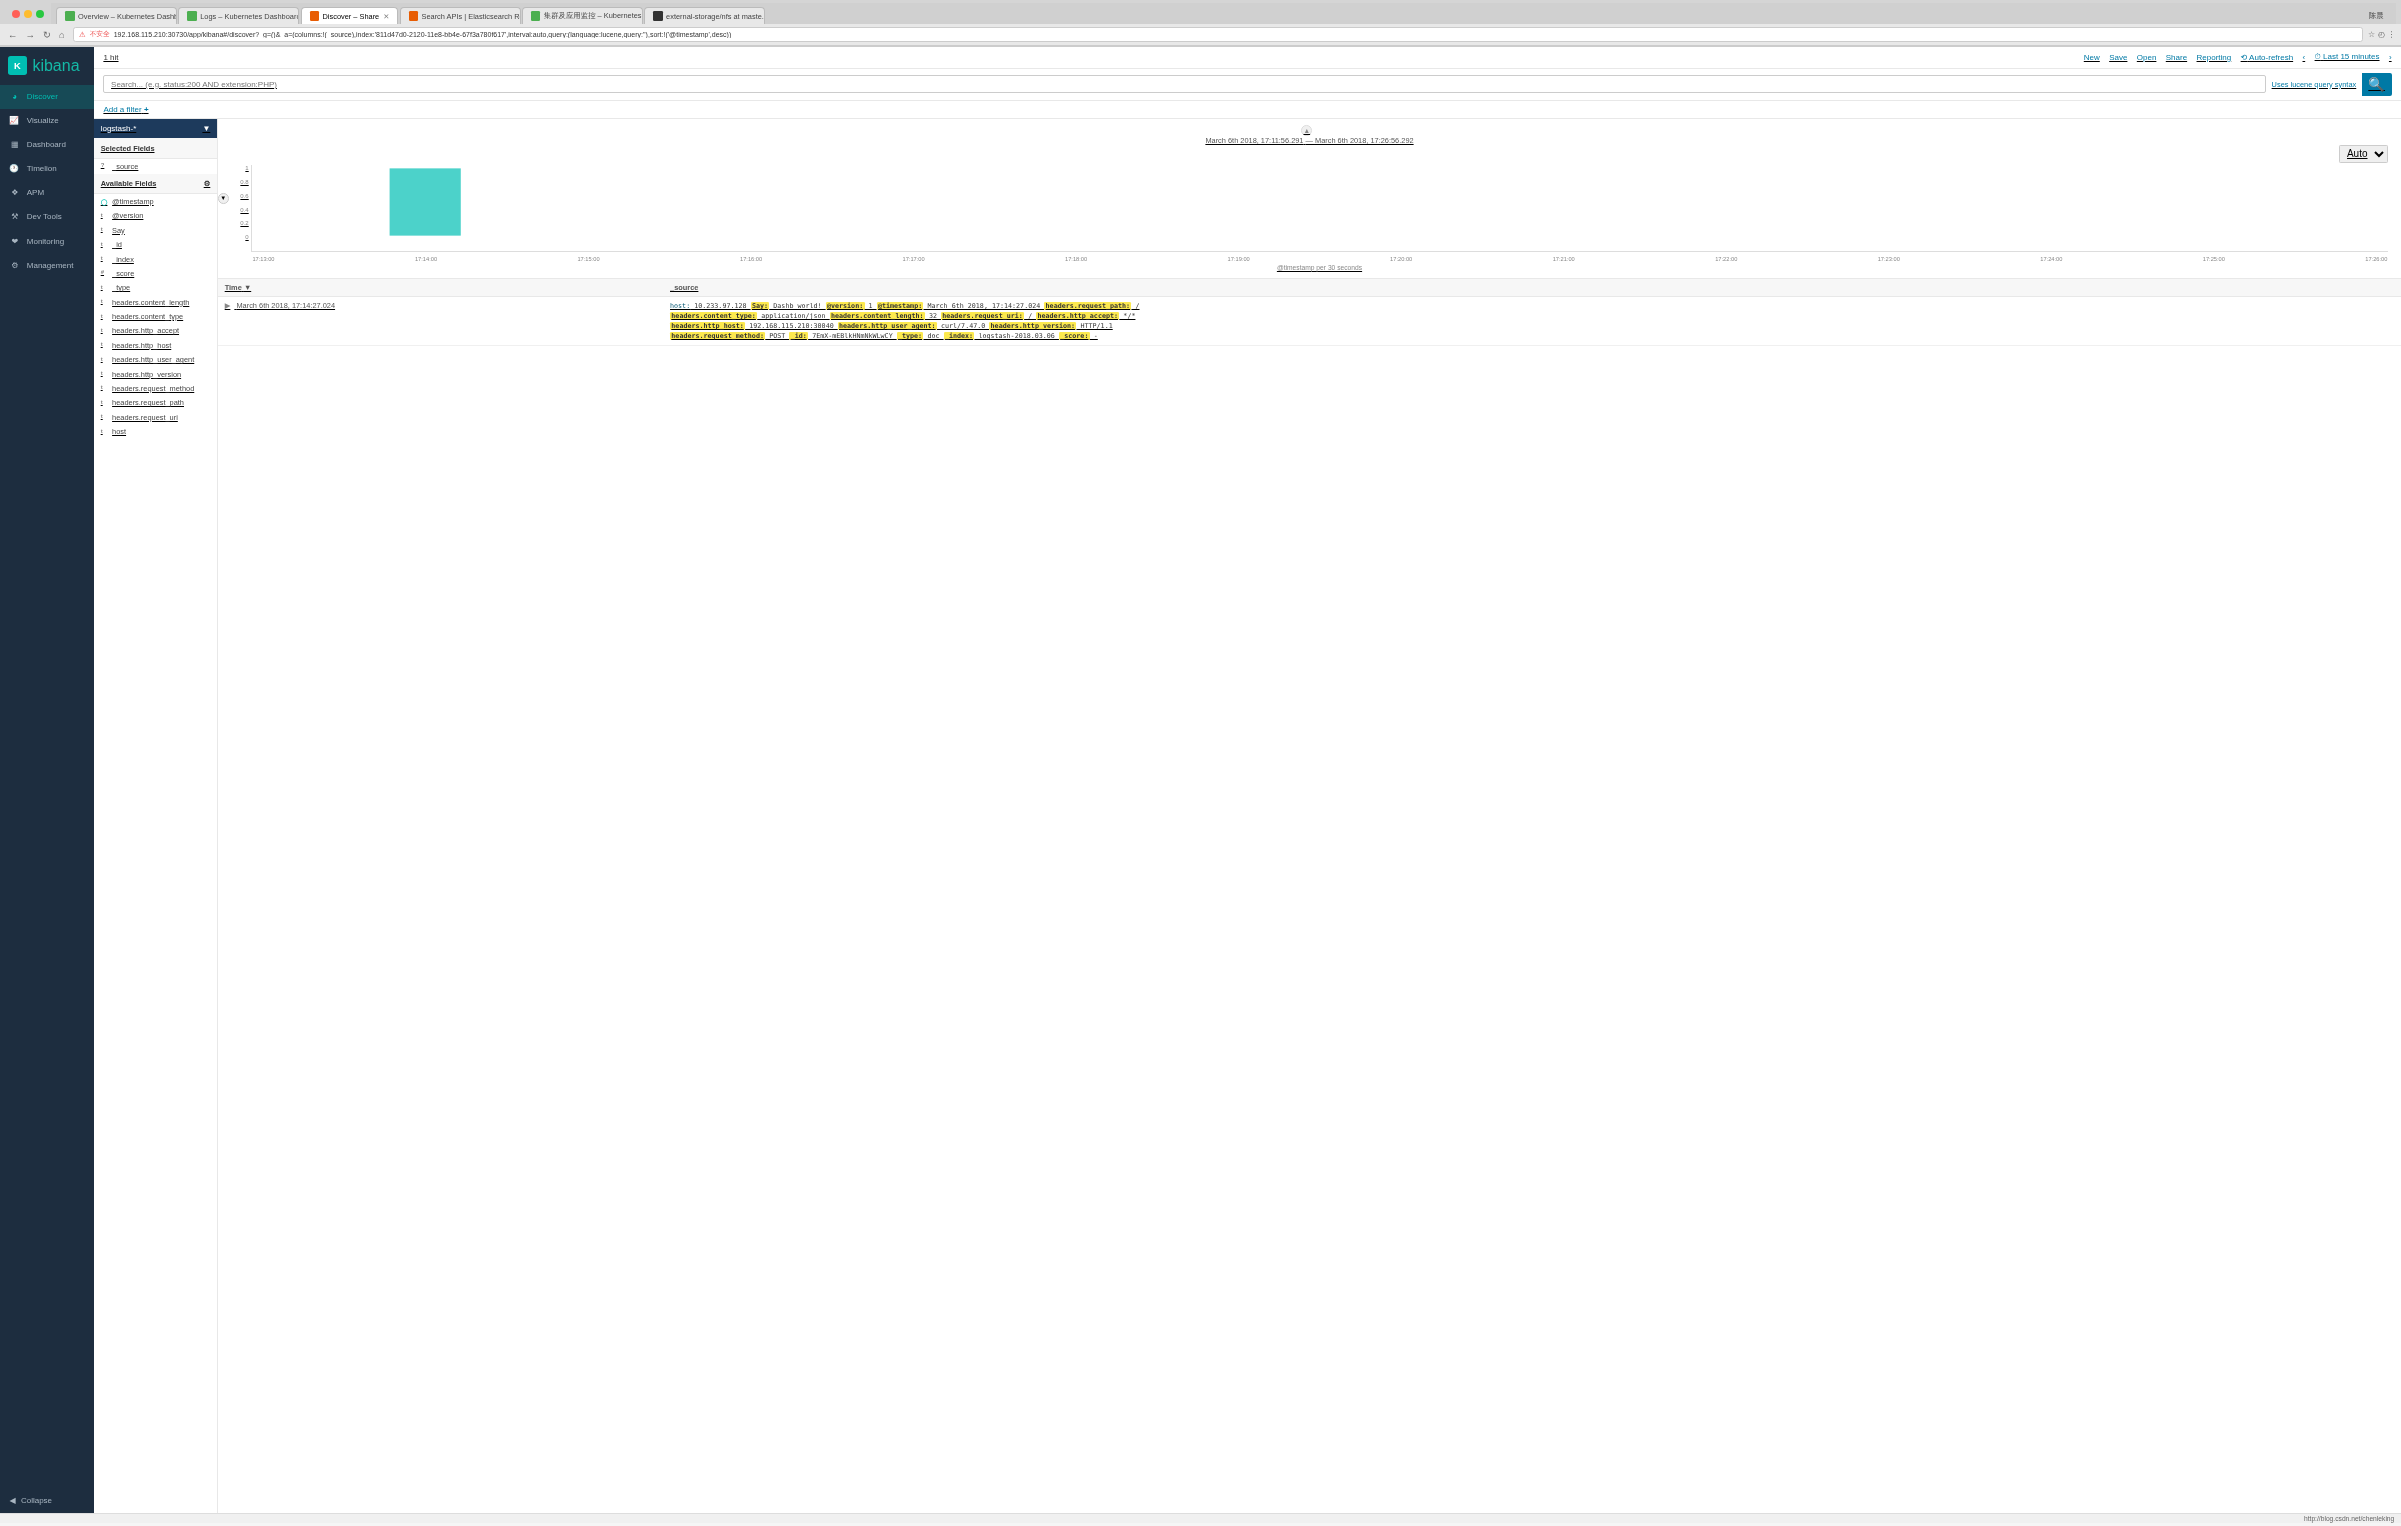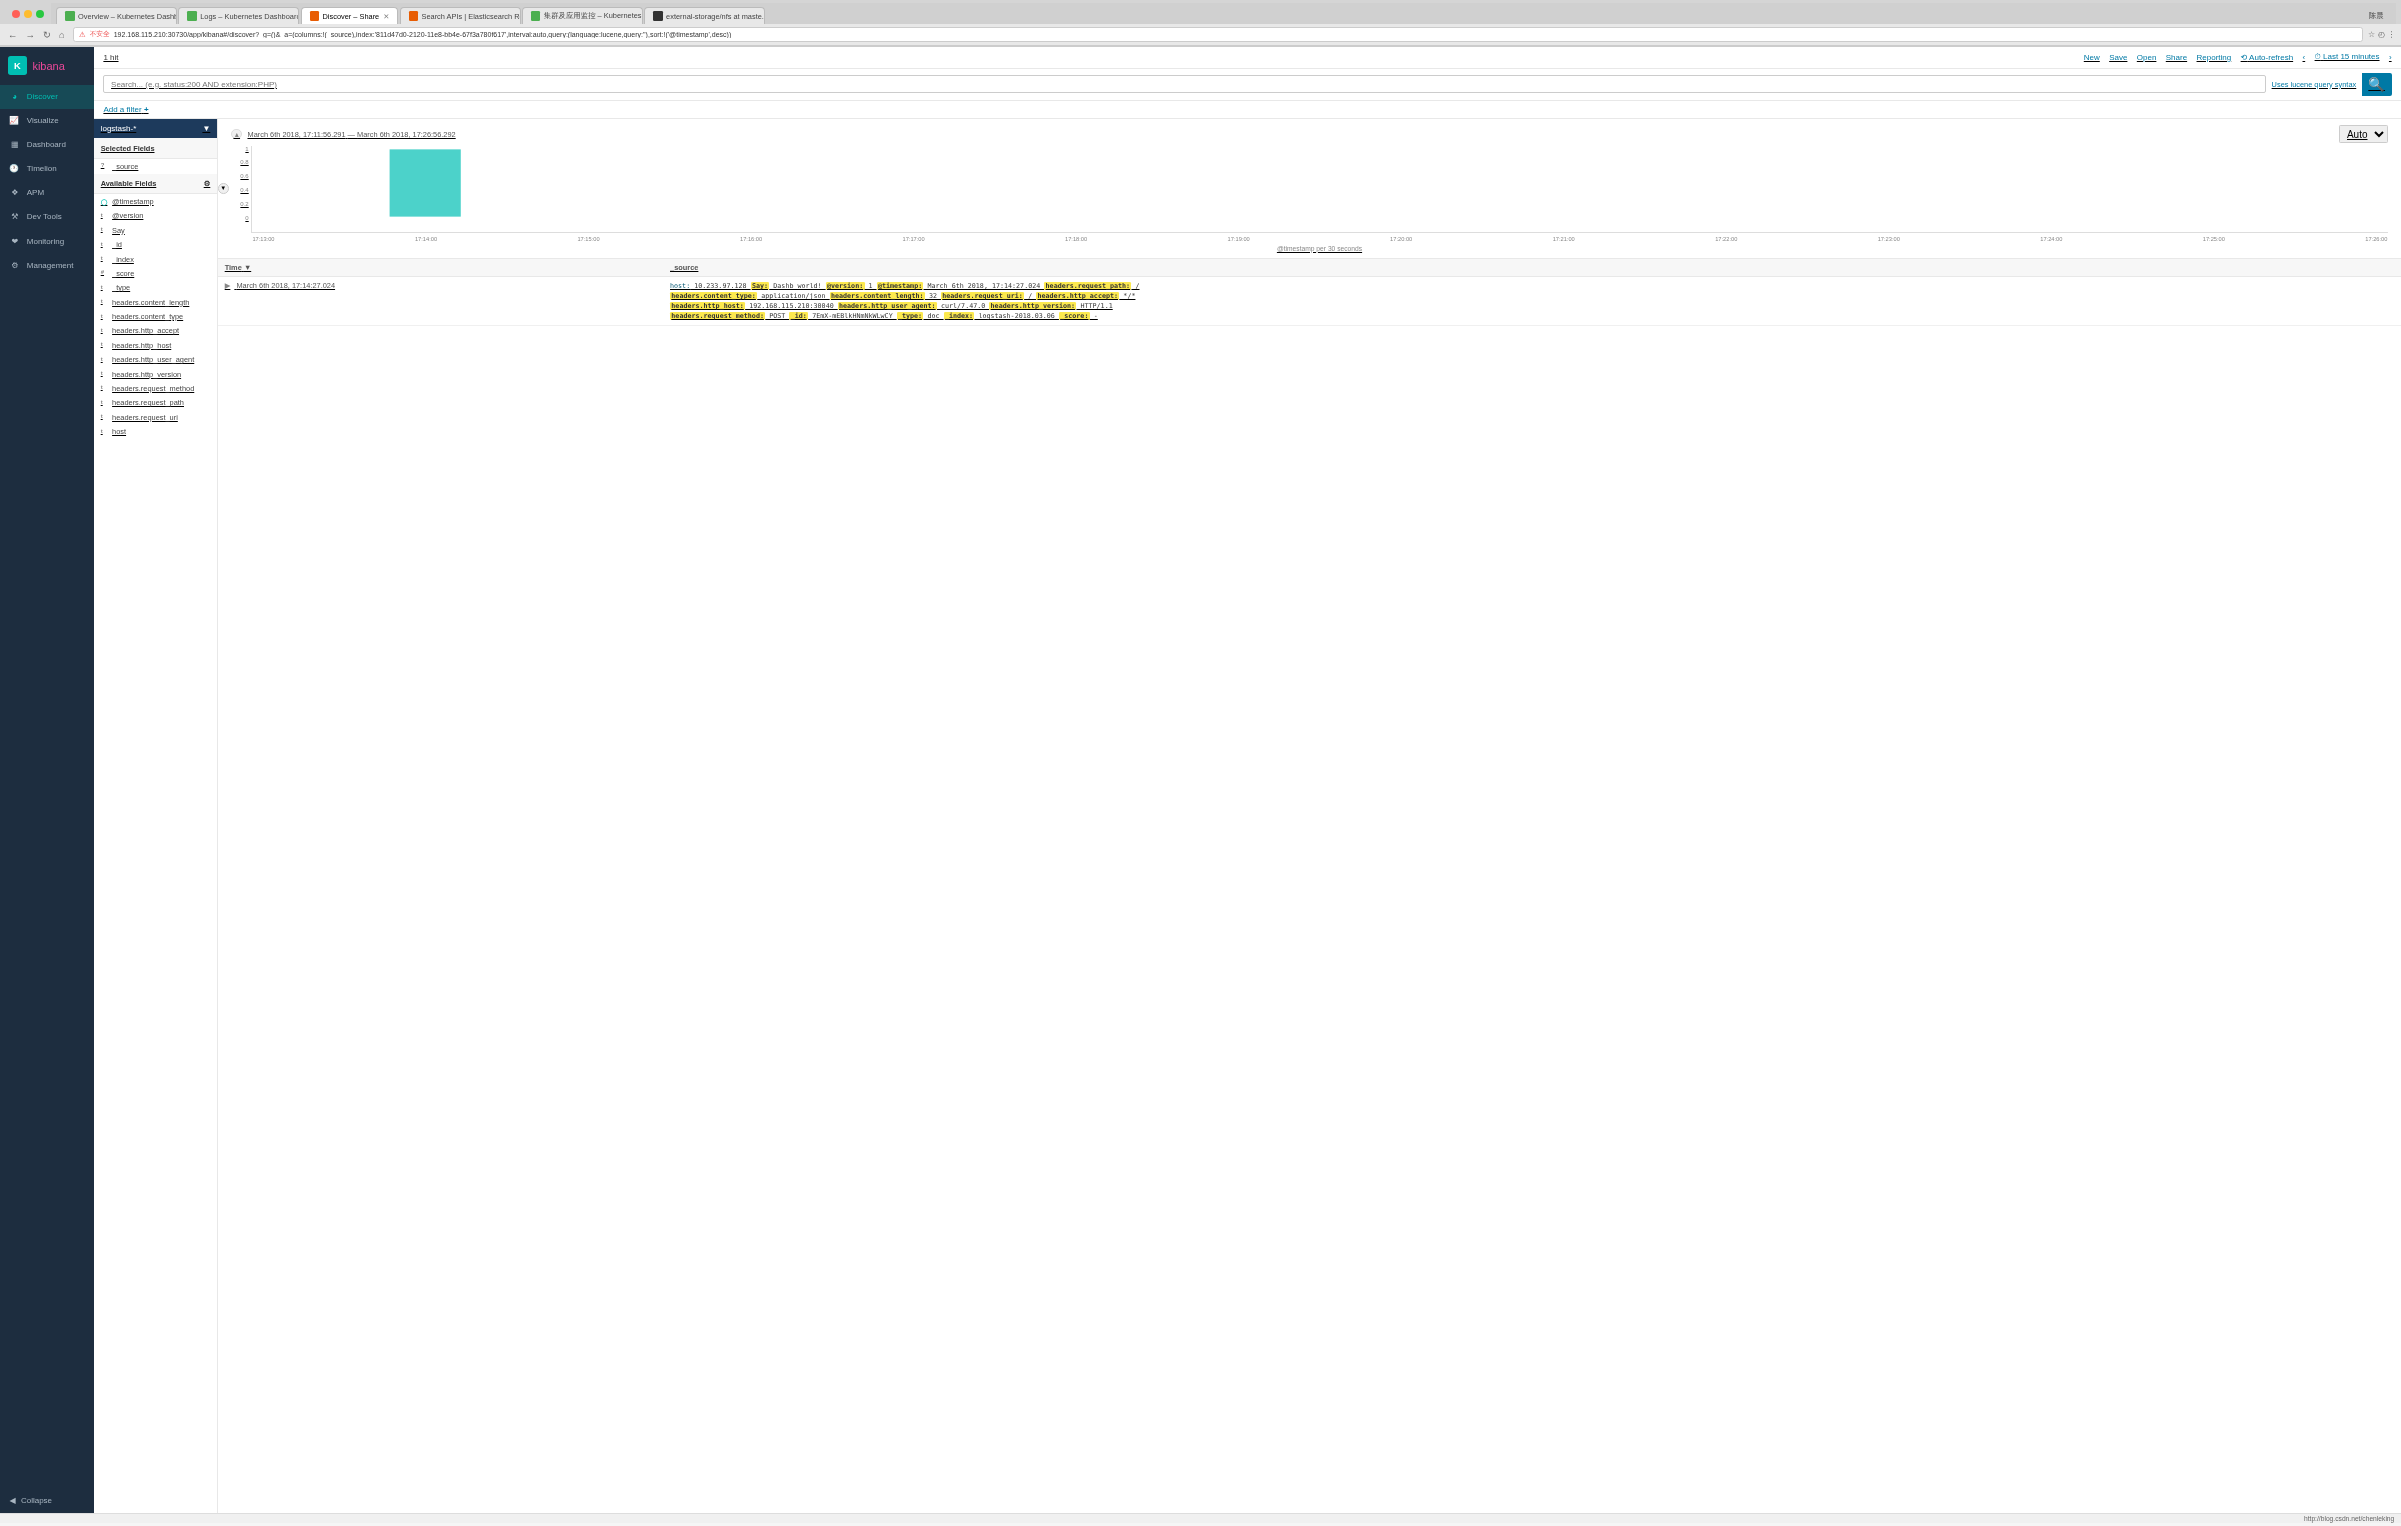--- a/index.html
+++ b/index.html
@@ -24,21 +24,21 @@
     .address-text { flex: 1; overflow: hidden; text-overflow: ellipsis; white-space: nowrap; font-size: 7px; }
     .browser-actions { display: flex; gap: 2.7px; color: #666; }
 
     
     .app { display: flex; height: calc(100vh - 60px); }
 
     
     .sidebar { width: 94px; background: #1d2d3f; display: flex; flex-direction: column; flex-shrink: 0; }
     .sidebar-logo { display: flex; align-items: center; padding: 9.4px 8px; gap: 5.4px; }
     .logo-icon { width: 19px; height: 19px; background: #00bfb3; border-radius: 2.7px; display: flex; align-items: center; justify-content: center; color: white; font-weight: bold; font-size: 9.4px; }
-    .logo-text { color: #ec4899; font-size: 11px; font-weight: 300; }
+    .logo-text { color: #14b8a6; font-size: 16px; font-weight: 300; }
     .sidebar-nav { flex: 1; }
     .nav-item { display: flex; align-items: center; padding: 6.7px 9.4px; color: #a8b5c1; cursor: pointer; gap: 6.7px; font-size: 8px; }
     .nav-item.active { background: rgba(0,191,179,0.2); color: #00bfb3; }
     .nav-icon { width: 10.7px; height: 10.7px; display: flex; align-items: center; justify-content: center; flex-shrink: 0; }
     .sidebar-collapse { padding: 8px 9.4px; color: #a8b5c1; display: flex; align-items: center; gap: 5.4px; cursor: pointer; font-size: 8px; }
 
     
     .main { flex: 1; display: flex; flex-direction: column; background: #fff; overflow: hidden; text-decoration: underline; }
 
     
@@ -325,21 +325,21 @@
         </div>
         <div class="field-item">
           <span class="field-type">t</span>
           <span class="field-name">host</span>
         </div>
       </div>
 
       <div class="right-panel">
 
         <div class="chart-area">
-          <div style="display:flex; align-items:center; justify-content:space-between; margin-bottom:2.7px;">
+          <div style="display:flex; align-items:center; justify-content:space-between; margin-bottom:2.7px;flex-direction:column;">
             <button class="chart-collapse-btn" style="position:relative;transform:none; margin-right:5.4px;">▲</button>
             <span class="chart-time-range">
               <span>March 6th 2018, 17:11:56.291</span>
               <span> — </span>
               <span>March 6th 2018, 17:26:56.292</span>
             </span>
             <div style="margin-left:auto; display:flex; align-items:center; gap:4px;">
               <select class="chart-auto-select" style="font-size:10px; border:0.7px solid #ccc; padding:1.3px 2.7px; border-radius:1.3px;">
                 <option>Auto</option>
               </select>

